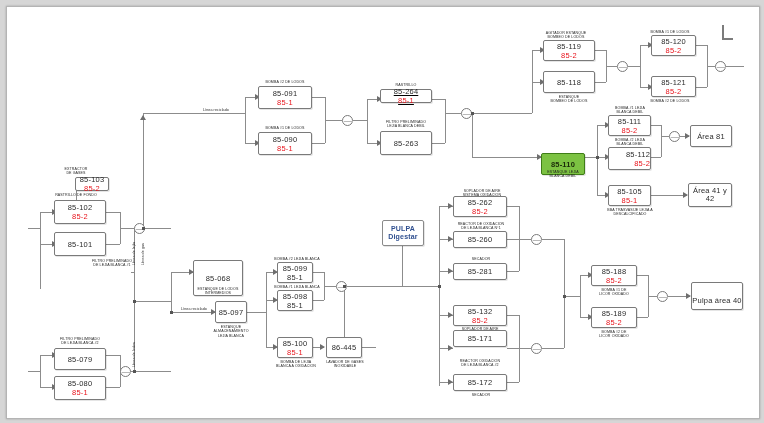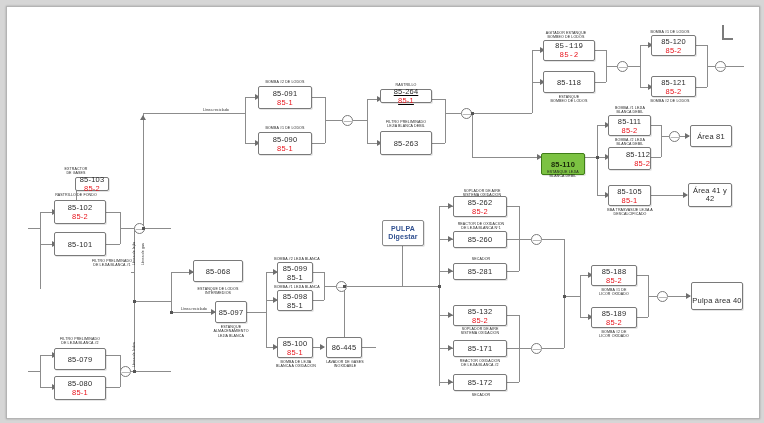--- a/index.html
+++ b/index.html
@@ -286,21 +286,21 @@
       <span class="t1">85-102</span>
       <span class="t2">85-2</span>
     </div>
 
     <div class="box" style="left:47px;top:225px;width:52px;height:24px;">
       <span class="t1">85-101</span>
     </div>
     <div class="cap" style="left:76px;top:252px;width:58px;white-space:pre-line;">FILTRO PRELIMINADO
 DE LEJIA BLANCA #1</div>
 
-    <div class="box" style="left:186px;top:253px;width:50px;height:22px;">
+    <div class="box" style="left:186px;top:253px;width:50px;height:36px;">
       <span class="t1">85-068</span>
     </div>
     <div class="cap" style="left:180px;top:280px;width:62px;white-space:pre-line;">ESTANQUE DE LODOS
 INTERMEDIOS</div>
 
     <div class="cap" style="left:42px;top:330px;width:62px;white-space:pre-line;">FILTRO PRELIMINADO
 DE LEJIA BLANCA #2</div>
     <div class="box" style="left:47px;top:341px;width:52px;height:22px;">
       <span class="t1">85-079</span>
     </div>
@@ -336,21 +336,21 @@
     </div>
 
     <div class="cap" style="left:370px;top:113px;width:58px;white-space:pre-line;">FILTRO PRELIMINADO
 LEJIA BLANCA DEBIL</div>
     <div class="box" style="left:373px;top:124px;width:52px;height:24px;">
       <span class="t1">85-263</span>
     </div>
 
     <div class="cap" style="left:530px;top:24px;width:58px;white-space:pre-line;">AGITADOR ESTANQUE
 BOMBEO DE LODOS</div>
-    <div class="box" style="left:536px;top:33px;width:52px;height:21px;font-family:Liberation Mono, monospace;">
+    <div class="box" style="left:536px;top:33px;width:52px;height:21px;">
       <span class="t1">85-119</span>
       <span class="t2">85-2</span>
     </div>
 
     <div class="box" style="left:536px;top:64px;width:52px;height:22px;">
       <span class="t1">85-118</span>
     </div>
     <div class="cap" style="left:532px;top:88px;width:60px;white-space:pre-line;">ESTANQUE
 BOMBEO DE LODOS</div>
 
@@ -436,21 +436,21 @@
       <span class="t1">85-281</span>
     </div>
 
     <div class="box" style="left:446px;top:298px;width:54px;height:21px;">
       <span class="t1">85-132</span>
       <span class="t2">85-2</span>
     </div>
     <div class="cap" style="left:446px;top:320px;width:54px;white-space:pre-line;">SOPLADOR DE AIRE
 SISTEMA OXIDACION</div>
 
-    <div class="box" style="left:446px;top:333px;width:54px;height:17px;">
+    <div class="box" style="left:446px;top:323px;width:54px;height:17px;">
       <span class="t1">85-171</span>
     </div>
     <div class="cap" style="left:445px;top:352px;width:56px;white-space:pre-line;">REACTOR OXIDACION
 DE LEJIA BLANCA #2</div>
 
     <div class="box" style="left:446px;top:367px;width:54px;height:17px;text-align:center;">
       <span class="t1">85-172</span>
     </div>
     <div class="cap" style="left:452px;top:386px;width:44px;white-space:pre-line;">SECADOR</div>
 

